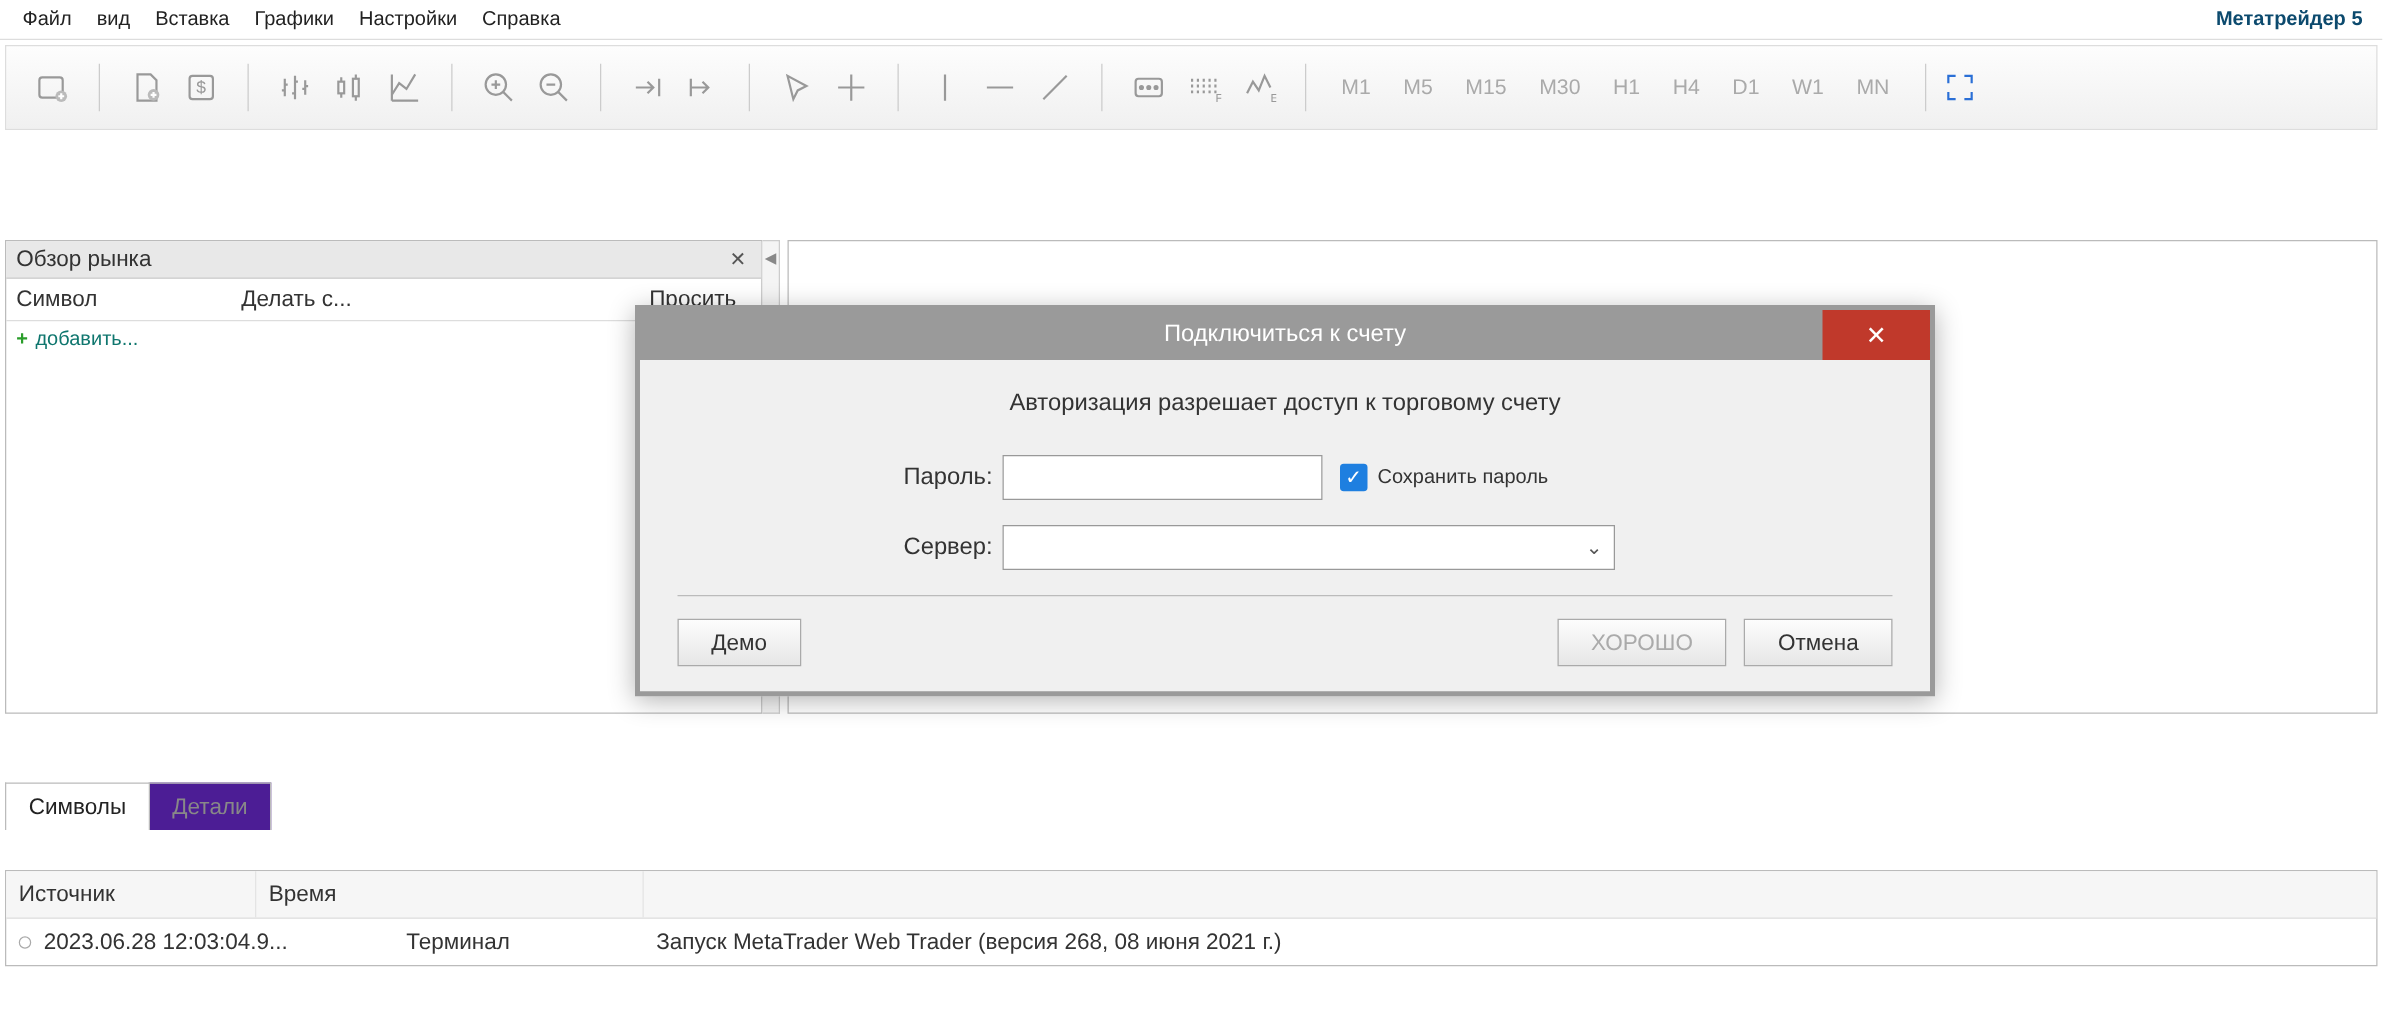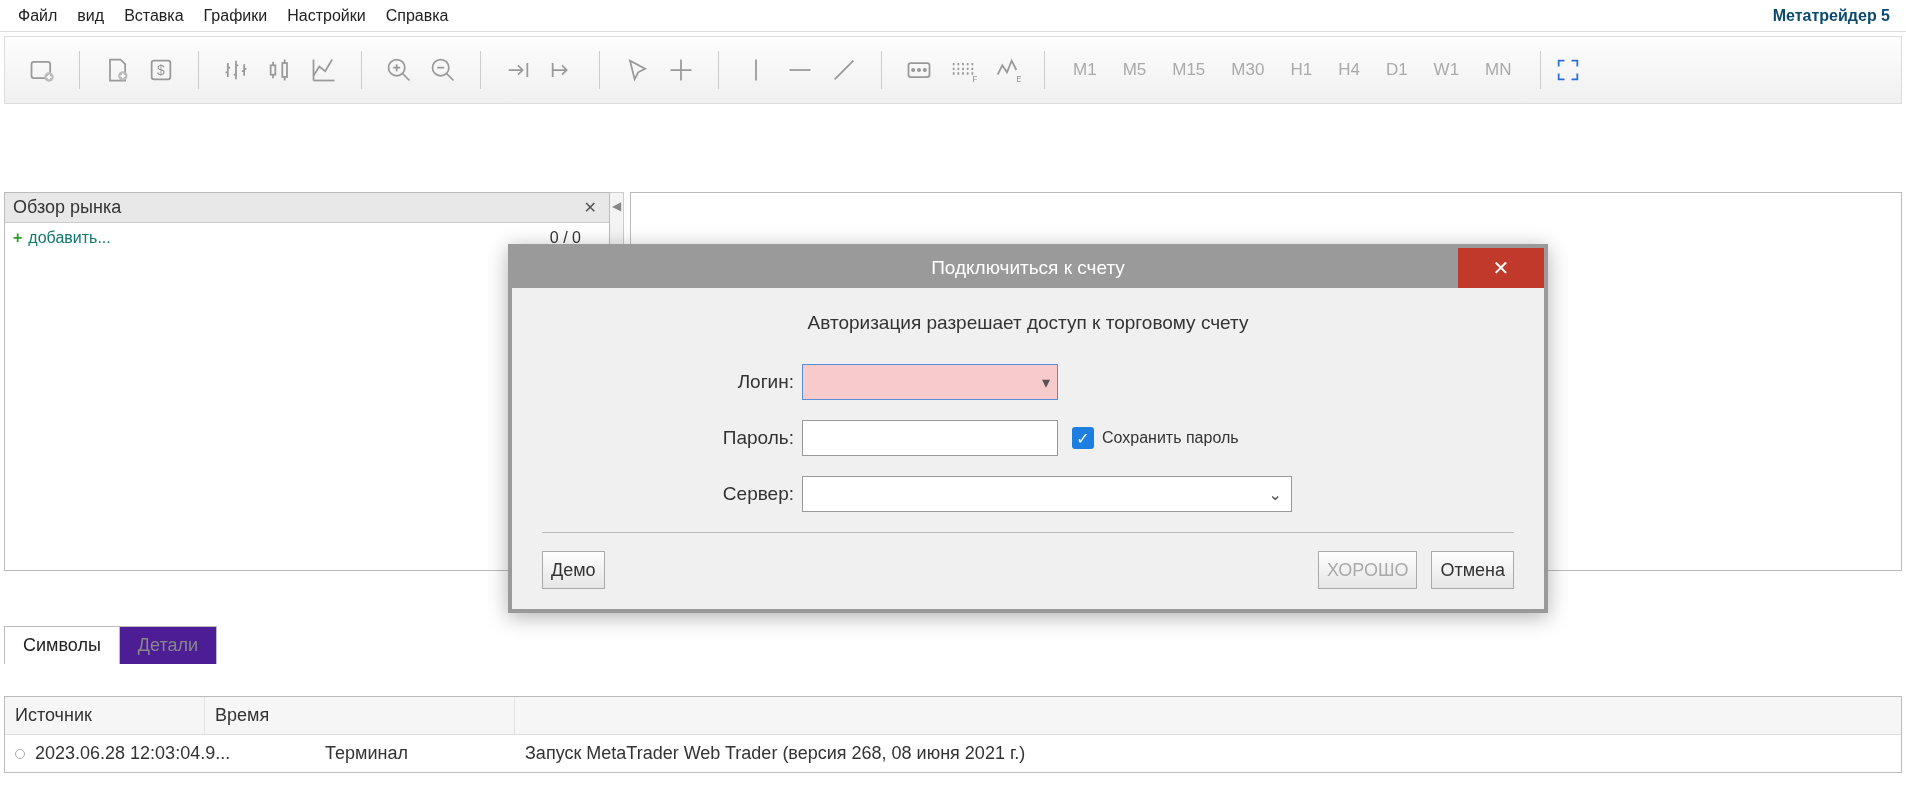--- a/index.html
+++ b/index.html
@@ -69,21 +69,21 @@
 .login-wrap { position: relative; width: 256px; }
 .login-dd { position: absolute; right: 8px; top: 50%; transform: translateY(-50%); color: #555; pointer-events: none; }
 .pwd-input { width: 256px; }
 .server-input { width: 490px; }
 .server-wrap { position: relative; width: 490px; }
 .server-dd { position: absolute; right: 10px; top: 50%; transform: translateY(-50%); color: #555; pointer-events: none; }
 .chk-wrap { display: flex; align-items: center; margin-left: 14px; }
 .chk { width: 22px; height: 22px; background: #1e7fe0; border-radius: 3px; display: flex; align-items: center; justify-content: center; color: #fff; font-size: 16px; margin-right: 8px; cursor: pointer; }
 .dialog-sep { height: 1px; background: #bbb; margin: 10px 0 18px 0; }
 .dialog-buttons { display: flex; align-items: center; }
-.dlg-btn { height: 38px; padding: 0 8px; background: linear-gradient(#fdfdfd,#e6e6e6); border: 1px solid #aaa; font-size: 18px; cursor: pointer; color: #333; }
+.dlg-btn { height: 38px; padding: 0 26px; background: linear-gradient(#fdfdfd,#e6e6e6); border: 1px solid #aaa; font-size: 18px; cursor: pointer; color: #333; }
 .dlg-btn.disabled { color: #aaa; }
 .dlg-btn + .dlg-btn { margin-left: 14px; }
 .dlg-spacer { flex: 1; }
 </style>
 </head>
 <body>
 
 <div class="menubar">
   <div class="menubar-item">Файл</div>
   <div class="menubar-item">вид</div>
@@ -244,20 +244,25 @@
       </svg>
     </div>
 </div>
 
 <div class="main">
   <div class="market-watch">
     <div class="mw-title">
       <span>Обзор рынка</span>
       <span class="mw-close">✕</span>
     </div>
+    <div class="mw-headers">
+      <div class="mw-col mw-col1">Символ</div>
+      <div class="mw-col mw-col2">Делать с...</div>
+      <div class="mw-col mw-col3">Просить</div>
+    </div>
     <div class="mw-row">
       <span class="mw-plus">+</span>
       <span class="mw-add">добавить...</span>
       <span class="mw-ratio">0 / 0</span>
     </div>
   </div>
   <div class="collapse-bar">◀</div>
   <div class="chart-area"></div>
 </div>
 
@@ -280,27 +285,20 @@
 </div>
 
 <div class="dialog">
   <div class="dialog-title">
     <span>Подключиться к счету</span>
     <div class="dialog-close">✕</div>
   </div>
   <div class="dialog-body">
     <div class="dialog-desc">Авторизация разрешает доступ к торговому счету</div>
 
-    <div class="form-row">
-      <div class="form-label">Логин:</div>
-      <div class="login-wrap">
-        <input class="form-input login-input" value="" style="">
-        <span class="login-dd">▾</span>
-      </div>
-    </div>
 
     <div class="form-row">
       <div class="form-label">Пароль:</div>
       <input type="password" class="form-input pwd-input" value="" style="">
       <div class="chk-wrap">
         <div class="chk">✓</div>
         <span>Сохранить пароль</span>
       </div>
     </div>
 

